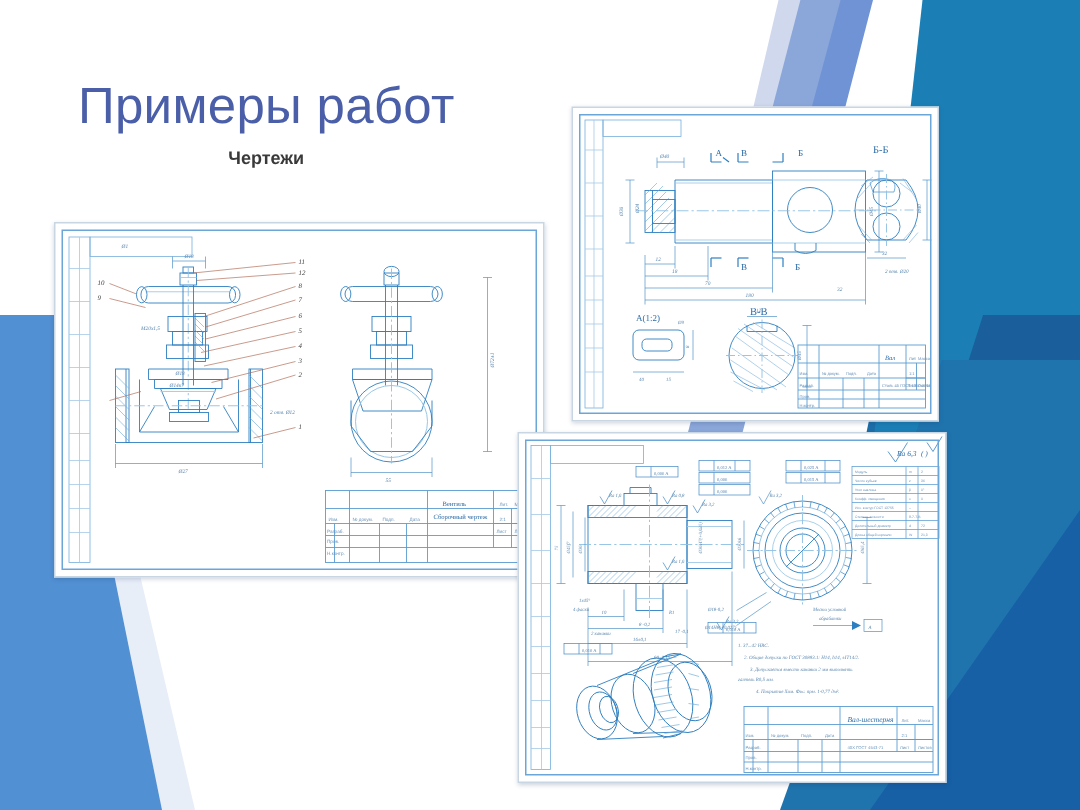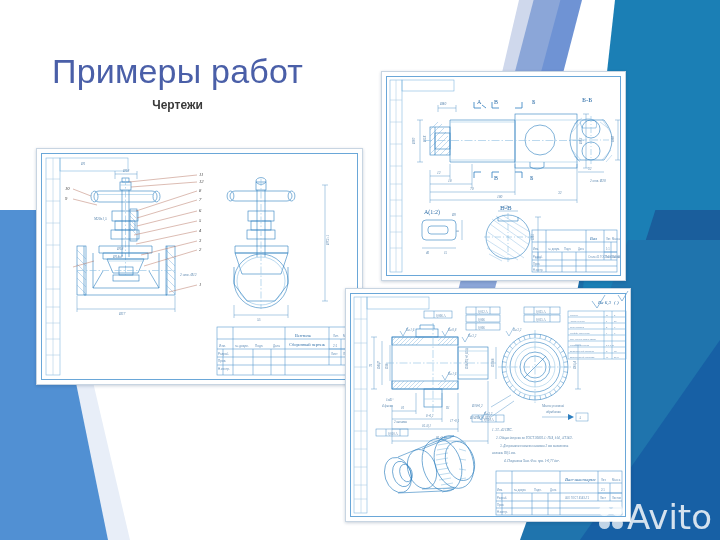--- a/index.html
+++ b/index.html
@@ -845,23 +845,14 @@
           <text x="188" y="202">Подп.</text>
           <text x="204" y="202">Дата</text>
           <text x="151" y="210">Разраб.</text>
           <text x="151" y="217">Пров.</text>
           <text x="151" y="224">Н.контр.</text>
         </g>
       </g>
     </svg>
   </div>
 
-  <div class="avito">
-    <span class="dots">
-      <i></i>
-        <i></i>
-        <i></i>
-        <i></i>
-    </span>
-    <span class="word">Avito</span>
-  </div>
 
 </div>
 
 </body></html>

